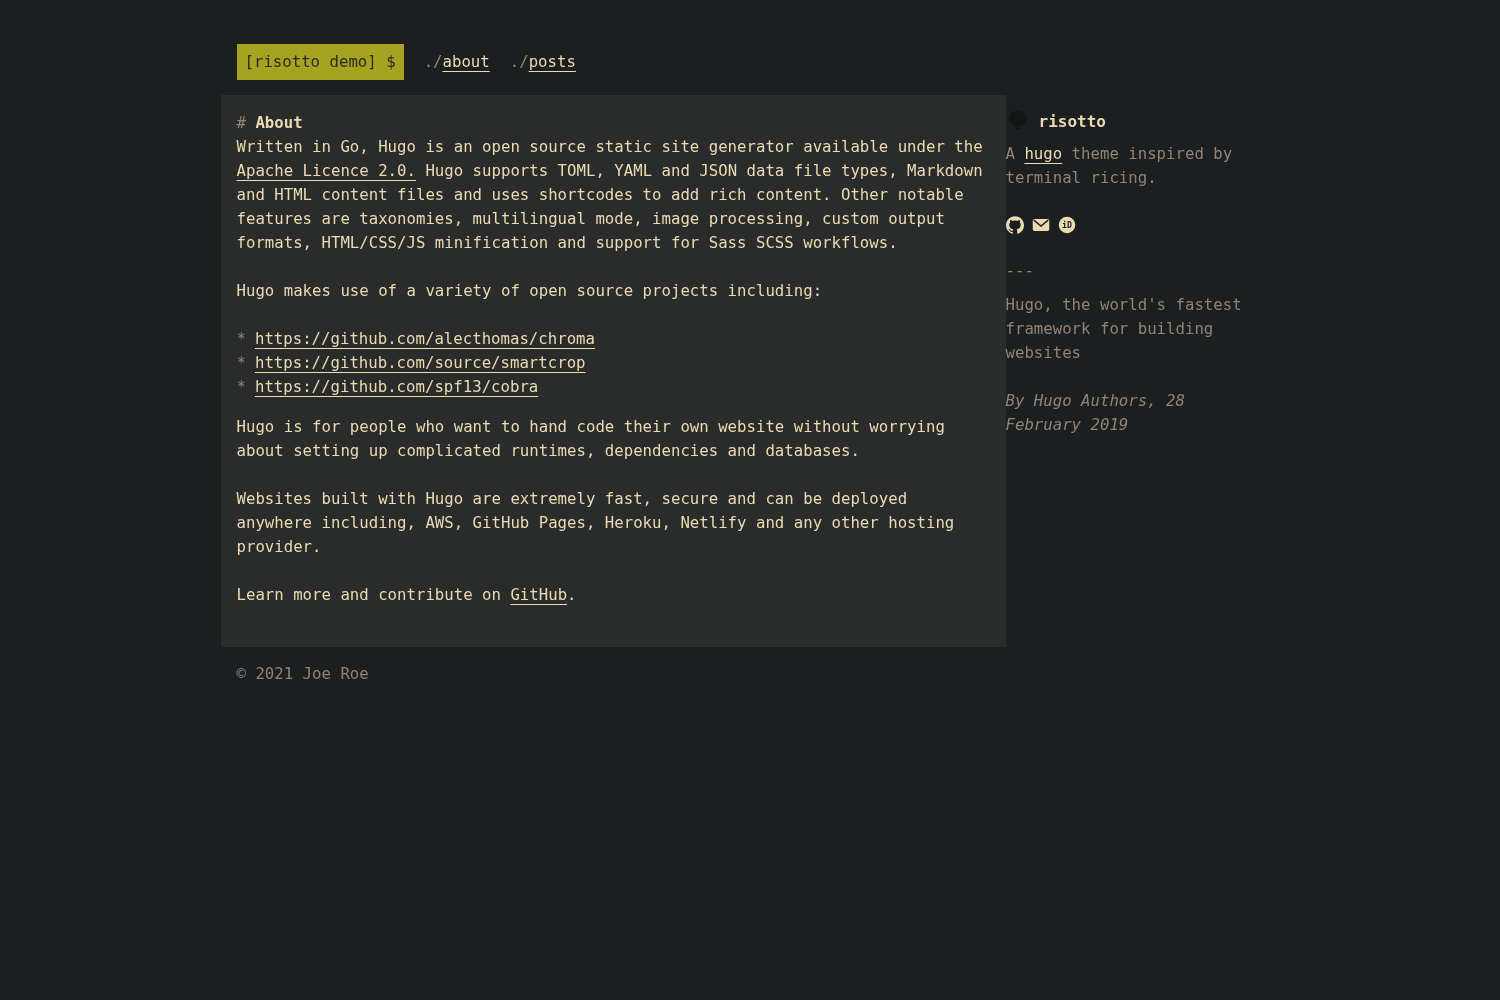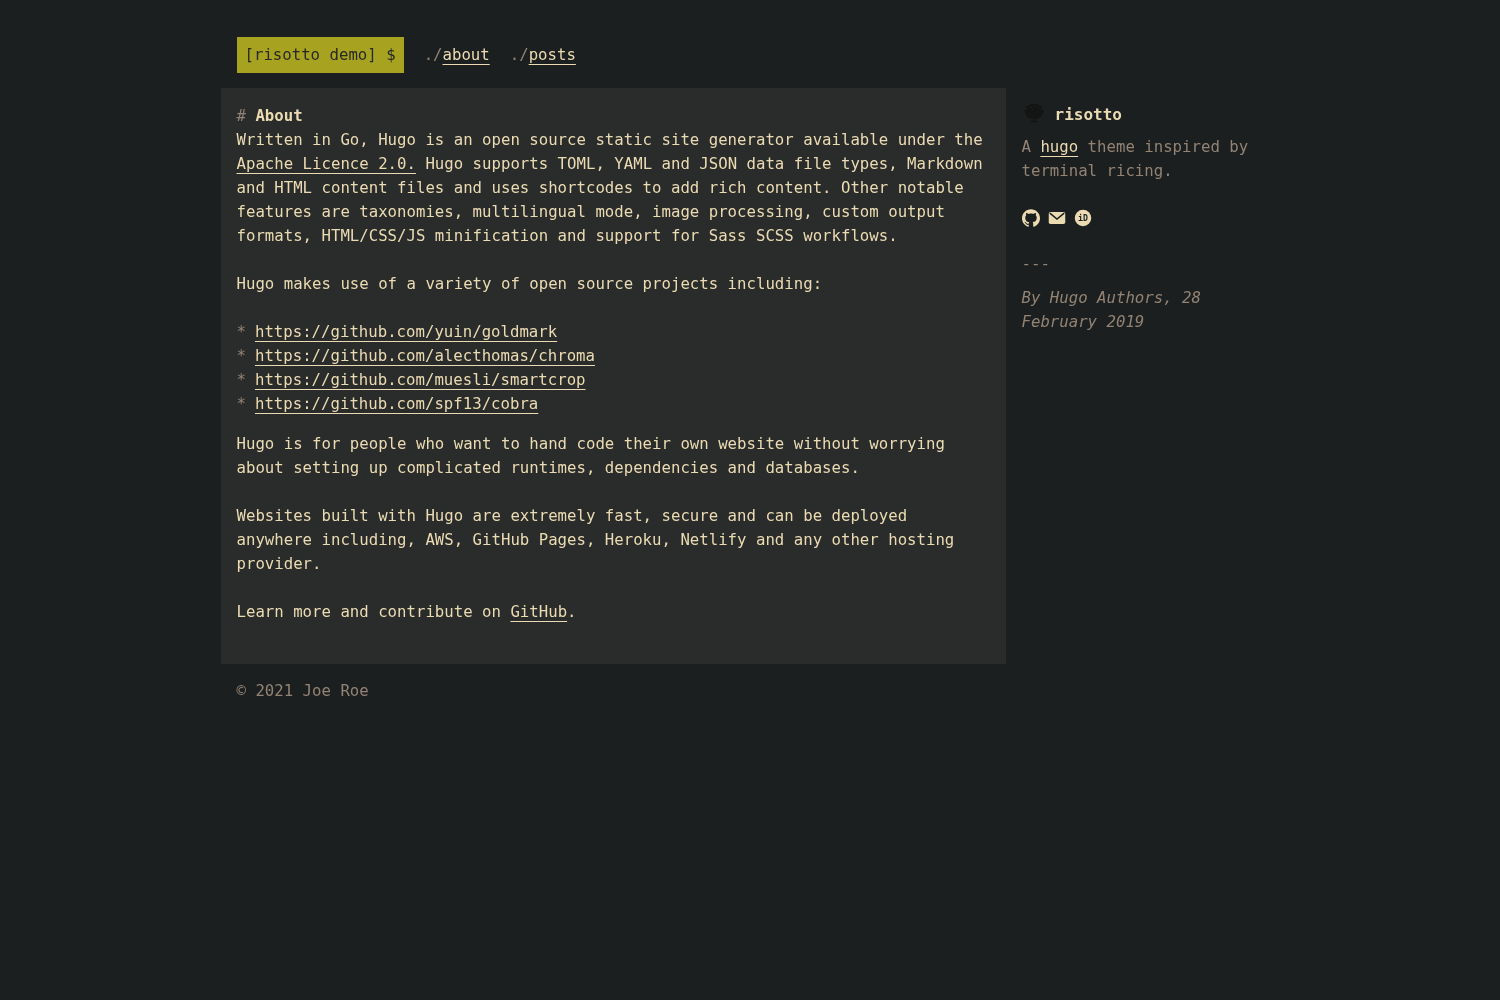--- a/index.html
+++ b/index.html
@@ -10,34 +10,34 @@
   html,body{margin:0;padding:0;}
   body{
     background:var(--page-bg);
     color:var(--fg);
     font-family:"DejaVu Sans Mono","Liberation Mono",monospace;
     font-size:15.7px;
     line-height:24px;
     width:1500px;
     height:1000px;
   }
-  .page{width:1059px;margin:8px auto;padding-top:29px;}
+  .page{width:1059px;margin:15px auto;padding-top:29px;}
 
   
   .topnav{display:flex;align-items:center;gap:20px;padding:0 16px;margin-bottom:15px;}
   .logo{
     display:inline-block;background:var(--accent);color:var(--accent-text);
     padding:6px 8px;text-decoration:none;white-space:pre;
   }
   .nav-item{text-decoration:none;white-space:pre;}
   .nav-prefix{color:var(--dim);}
   .nav-label{color:var(--fg);text-decoration:underline;text-underline-offset:4px;text-decoration-thickness:1px;}
 
   
-  .layout{display:flex;gap:16px;align-items:flex-start;}
+  .layout{display:flex;align-items:flex-start;}
 
   
   .card{width:785px;background:var(--card-bg);padding:16px 16px 40px 16px;}
   .card h1{font-size:inherit;line-height:inherit;margin:0;font-weight:bold;}
   .card h1 .hash{color:var(--dim);font-weight:normal;}
   .card p{margin:24px 0 0 0;}
   .card h1 + p{margin-top:0;}
   .card ul{margin:24px 0 0 0;padding:0;list-style:none;}
   .card ul + p{margin-top:16px;}
   .card li{margin:0;}
@@ -72,23 +72,22 @@
     <a href="#" class="nav-item"><span class="nav-prefix">./</span><span class="nav-label">about</span></a>
     <a href="#" class="nav-item"><span class="nav-prefix">./</span><span class="nav-label">posts</span></a>
   </nav>
 
   <div class="layout">
     <main class="card">
       <h1><span class="hash">#</span> <span>About</span></h1>
       <p><span>Written in Go, Hugo is an open source static site generator available under the </span><a href="#" class="link">Apache Licence 2.0.</a><span> Hugo supports TOML, YAML and JSON data file types, Markdown and HTML content files and uses shortcodes to add rich content. Other notable features are taxonomies, multilingual mode, image processing, custom output formats, HTML/CSS/JS minification and support for Sass SCSS workflows.</span></p>
       <p>Hugo makes use of a variety of open source projects including:</p>
       <ul>
-          <li><span class="bullet">*</span><a href="#" class="link">https://github.com/yuin/goldmark</a></li>
           <li><span class="bullet">*</span><a href="#" class="link">https://github.com/alecthomas/chroma</a></li>
-          <li><span class="bullet">*</span><a href="#" class="link">https://github.com/muesli/smartcrop</a></li>
+          <li><span class="bullet">*</span><a href="#" class="link">https://github.com/source/smartcrop</a></li>
           <li><span class="bullet">*</span><a href="#" class="link">https://github.com/spf13/cobra</a></li>
         </ul>
       <p>Hugo is for people who want to hand code their own website without worrying about setting up complicated runtimes, dependencies and databases.</p>
       <p>Websites built with Hugo are extremely fast, secure and can be deployed anywhere including, AWS, GitHub Pages, Heroku, Netlify and any other hosting provider.</p>
       <p><span>Learn more and contribute on </span><a href="#" class="link">GitHub</a><span>.</span></p>
     </main>
 
     <aside class="sidebar">
       <div class="side-title-row">
         <span class="icon">
@@ -138,20 +137,21 @@
           <span class="icon">
             <svg width="18" height="18" viewBox="0 0 24 24">
               <circle cx="12" cy="12" r="11" fill="#ebdbb2"></circle>
               <text x="12" y="16" text-anchor="middle" font-size="11" font-weight="bold" fill="#1c1f20" font-family="DejaVu Sans Mono, monospace">iD</text>
             </svg>
           </span>
         </a>
       </div>
 
       <p class="divider">---</p>
+      <p class="desc">Hugo, the world's fastest framework for building websites</p>
       <p class="byline">By Hugo Authors, 28 February 2019</p>
     </aside>
   </div>
 
   <footer class="footer">
     <p>© 2021 Joe Roe</p>
   </footer>
 
 </div>
 

